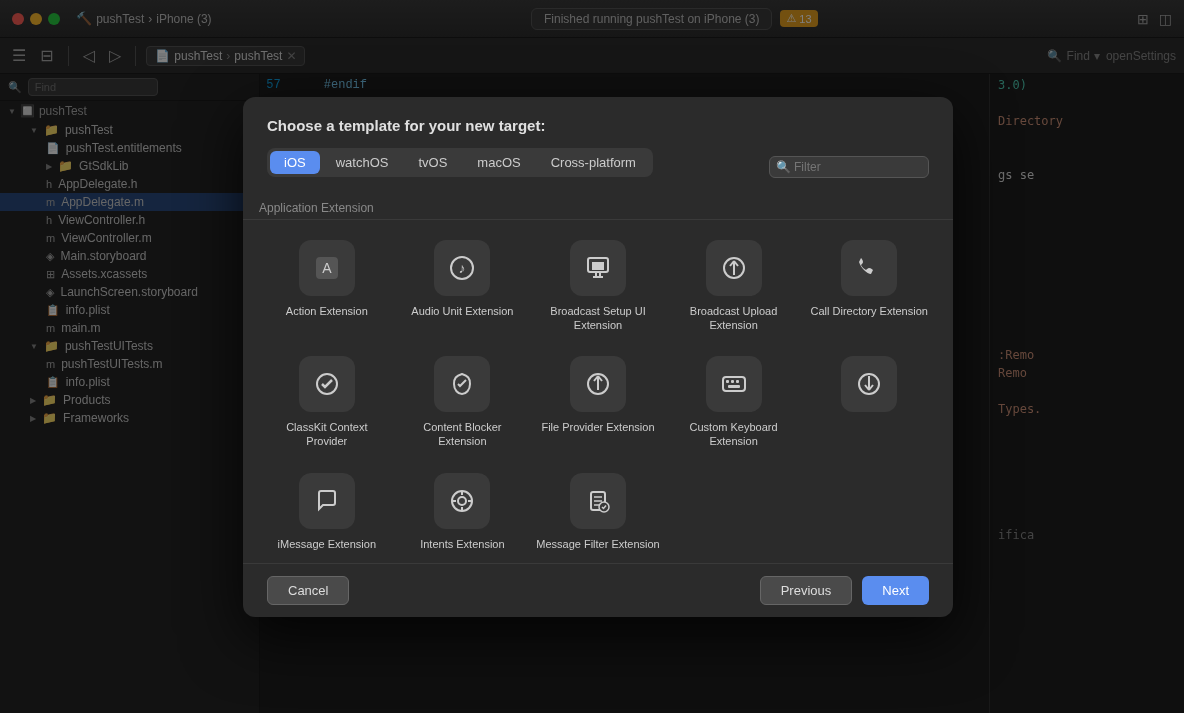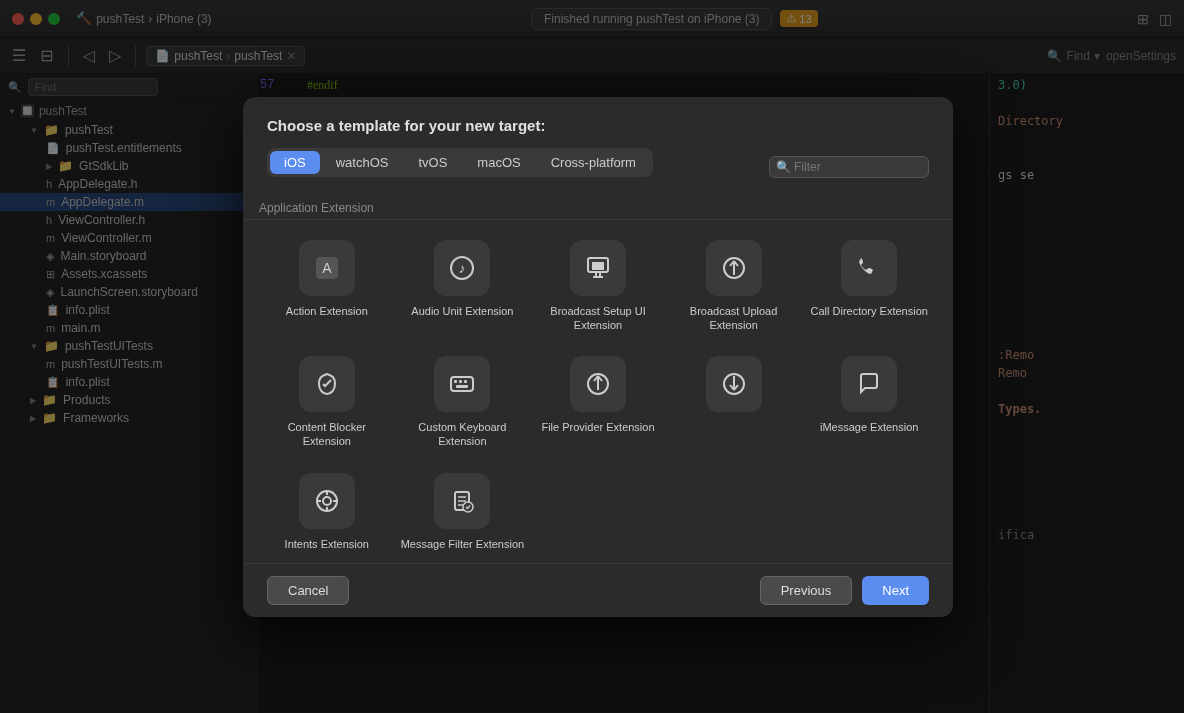--- a/index.html
+++ b/index.html
@@ -165,33 +165,33 @@
       position: relative;
     }
     .code-line {
       display: flex;
       font-family: "SF Mono", "Menlo", "Monaco", "Courier New", monospace;
       font-size: 12px;
       line-height: 18px;
     }
     .line-num {
       width: 35px;
-      text-align: left;
+      text-align: center;
       padding-right: 8px;
-      color: #8b5cf6;
+      color: #0ea5e9;
       user-select: none;
       flex-shrink: 0;
     }
     .line-content {
       flex: 1;
       white-space: pre;
     }
     .c-string { color: #7ec699; }
     .c-method { color: #6fb3d2; }
-    .c-macro { color: #84cc16; font-family: Liberation Serif, serif; }
+    .c-macro { color: #7dd3fc; }
     .c-comment { color: #6a9955; }
     .c-class { color: #4ec9b0; }
     .c-white { color: #d4d4d4; }
     .c-pink { color: #f48fb1; }
 
     
     .modal-overlay {
       position: absolute;
       top: 0; left: 0; right: 0; bottom: 0;
       background: rgba(0,0,0,0.5);
@@ -614,21 +614,21 @@
       <div style="height:18px;"></div>
       <div style="height:18px;"></div>
       <div style="height:18px;"></div>
       <div style="height:18px;"></div>
       <div style="height:18px;"></div>
       <div style="height:18px;"></div>
       <div style="height:18px;"></div>
       <div style="color:#ce9178;">:Remo</div>
       <div style="color:#ce9178;">Remo</div>
       <div style="height:18px;"></div>
-      <div style="color:#ce9178;font-weight:bold;">Types.</div>
+      <div style="color:#ce9178;">Types.</div>
       <div style="height:18px;"></div>
       <div style="height:18px;"></div>
       <div style="height:18px;"></div>
       <div style="height:18px;"></div>
       <div style="height:18px;"></div>
       <div style="height:18px;"></div>
       <div style="color:#888;">ifica</div>
     </div>
   </div>
 </div>
@@ -699,47 +699,56 @@
         <div class="template-icon-box">
           <svg width="32" height="32" viewBox="0 0 32 32">
               <path d="M8 6 C8 6 10 8 10 10 C10 11 9 12 8 13 C9 15 11 17 13 18 C14 17 15 16 16 16 C18 16 20 18 20 18 L18 22 C14 22 8 16 6 10 Z" fill="#ccc"></path>
             </svg>
         </div>
         <div class="template-label">Call Directory Extension</div>
       </div>
       <div class="template-item">
         <div class="template-icon-box">
           <svg width="32" height="32" viewBox="0 0 32 32">
+              <circle cx="16" cy="16" r="10" fill="none" stroke="#ccc" stroke-width="2"></circle>
+              <path d="M11 16 L14 19 L21 12" stroke="#ccc" fill="none" stroke-width="2.5"></path>
+            </svg>
+        </div>
+        <div class="template-label">ClassKit Context Provider</div>
+      </div>
+      <div class="template-item">
+        <div class="template-icon-box">
+          <svg width="32" height="32" viewBox="0 0 32 32">
               <path d="M16 6 C10 8 8 10 8 16 C8 22 12 26 16 26 C20 26 24 22 24 16 C24 10 22 8 16 6 Z" fill="none" stroke="#ccc" stroke-width="2"></path>
               <path d="M12 16 L14 18 L20 12" stroke="#ccc" fill="none" stroke-width="2"></path>
             </svg>
         </div>
         <div class="template-label">Content Blocker Extension</div>
+      </div>
+      <div class="template-item">
+        <div class="template-icon-box">
+          <svg width="32" height="32" viewBox="0 0 32 32">
+              <circle cx="16" cy="16" r="10" fill="none" stroke="#ccc" stroke-width="2"></circle>
+              <path d="M16 8 L16 22 M16 8 L12 13 M16 8 L20 13" stroke="#ccc" fill="none" stroke-width="2"></path>
+            </svg>
+        </div>
+        <div class="template-label">File Provider Extension</div>
       </div>
       <div class="template-item">
         <div class="template-icon-box">
           <svg width="32" height="32" viewBox="0 0 32 32">
               <rect x="5" y="9" width="22" height="14" rx="3" fill="none" stroke="#ccc" stroke-width="2"></rect>
               <rect x="8" y="12" width="3" height="3" rx="1" fill="#ccc"></rect>
               <rect x="13" y="12" width="3" height="3" rx="1" fill="#ccc"></rect>
               <rect x="18" y="12" width="3" height="3" rx="1" fill="#ccc"></rect>
               <rect x="10" y="17" width="12" height="3" rx="1" fill="#ccc"></rect>
             </svg>
         </div>
         <div class="template-label">Custom Keyboard Extension</div>
       </div>
-      <div class="template-item">
-        <div class="template-icon-box">
-          <svg width="32" height="32" viewBox="0 0 32 32">
-              <circle cx="16" cy="16" r="10" fill="none" stroke="#ccc" stroke-width="2"></circle>
-              <path d="M16 8 L16 22 M16 8 L12 13 M16 8 L20 13" stroke="#ccc" fill="none" stroke-width="2"></path>
-            </svg>
-        </div>
-        <div class="template-label">File Provider Extension</div>
-      </div>
 
       <div class="template-item">
         <div class="template-icon-box">
           <svg width="32" height="32" viewBox="0 0 32 32">
               <circle cx="16" cy="16" r="10" fill="none" stroke="#ccc" stroke-width="2"></circle>
               <path d="M16 22 L16 8 M16 22 L12 17 M16 22 L20 17" stroke="#ccc" fill="none" stroke-width="2"></path>
             </svg>
         </div>
       </div>
       <div class="template-item">

